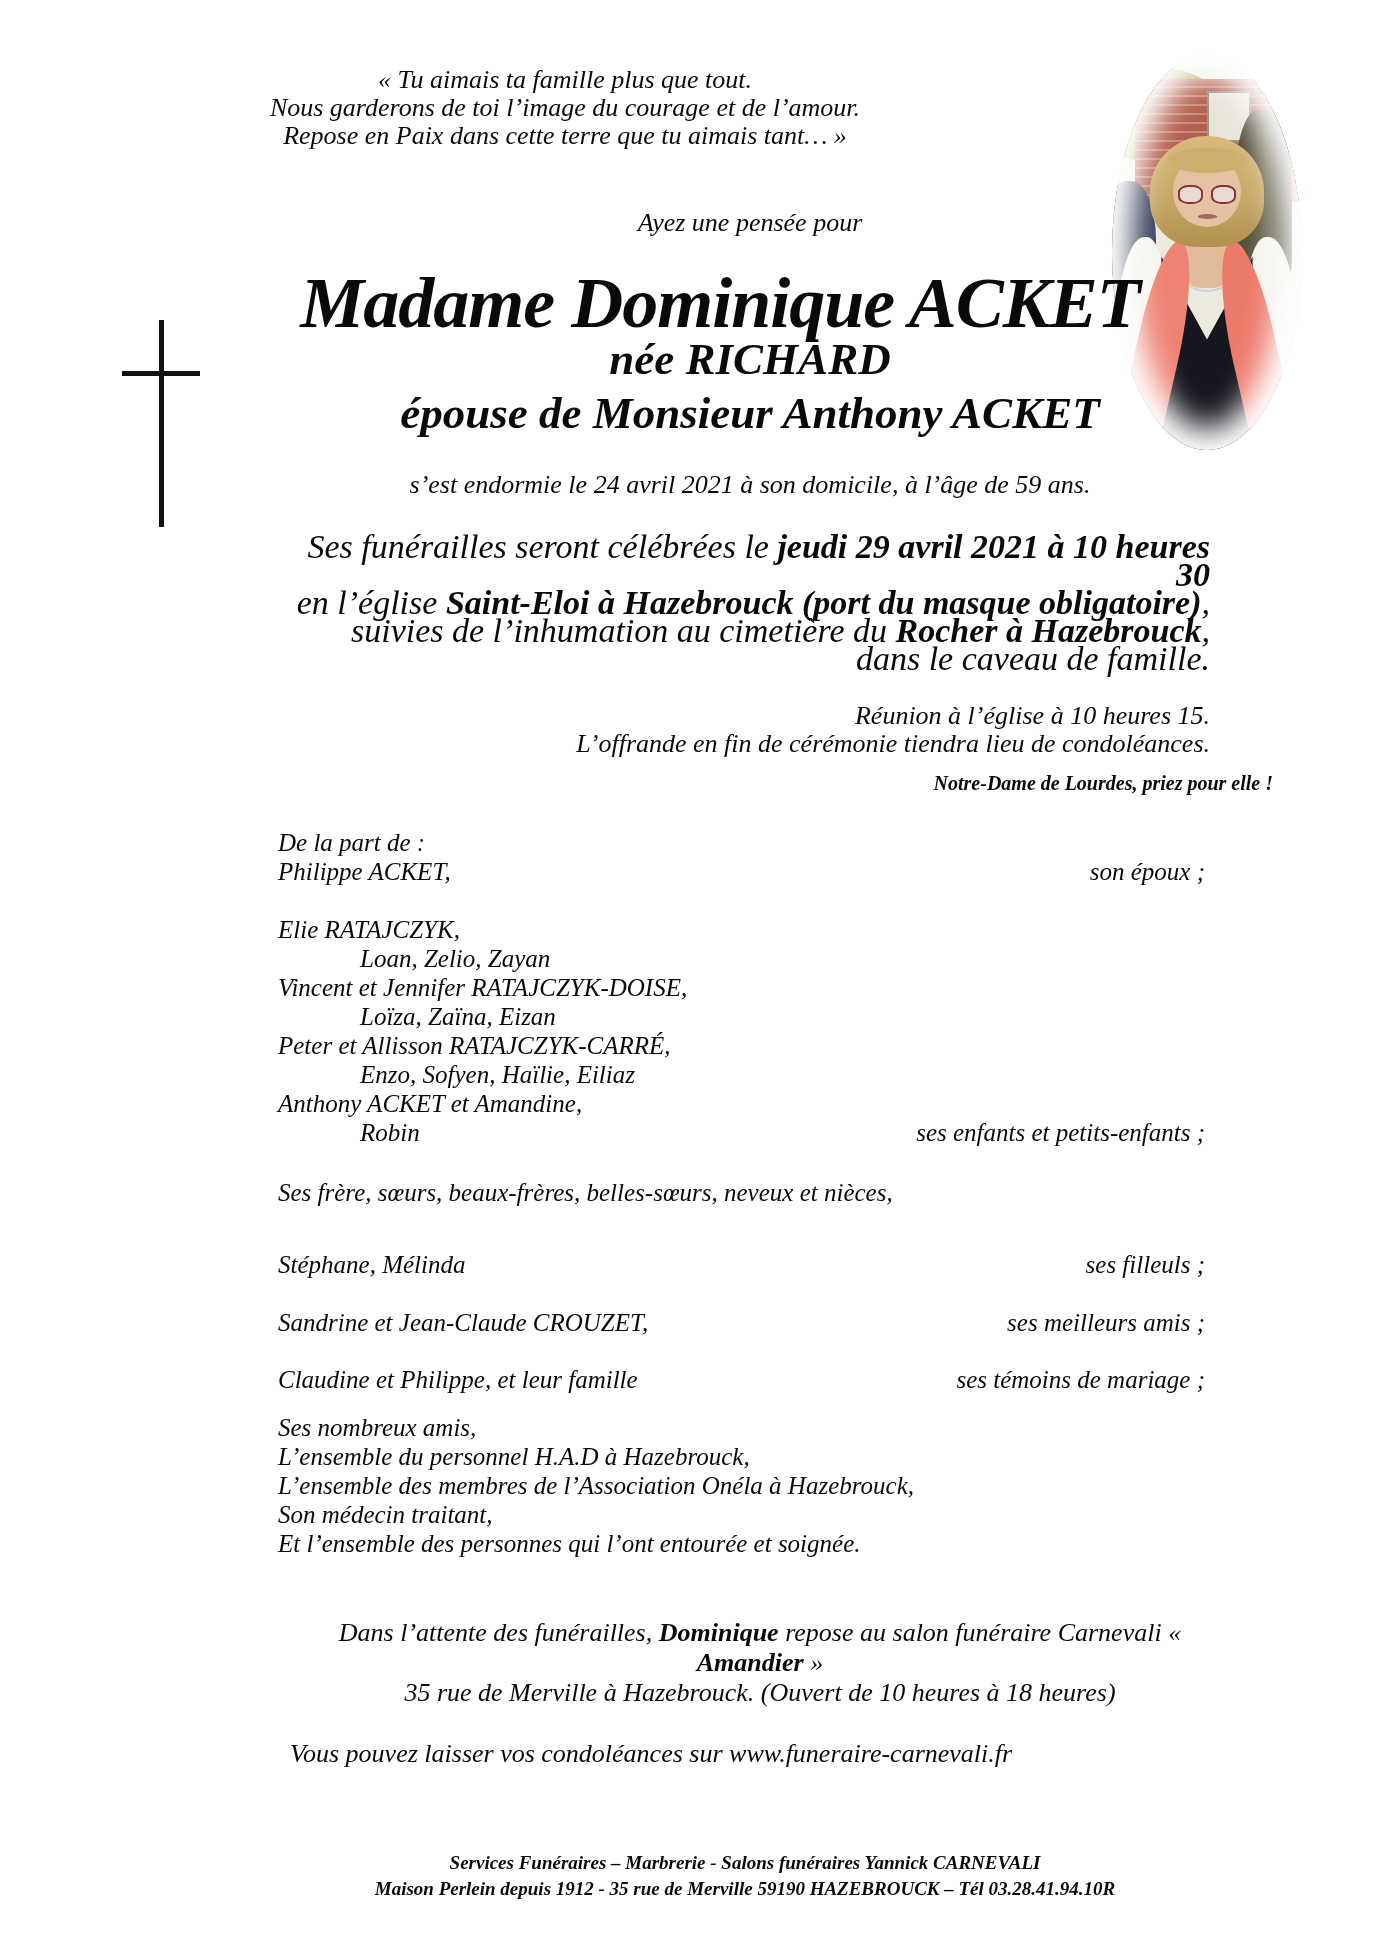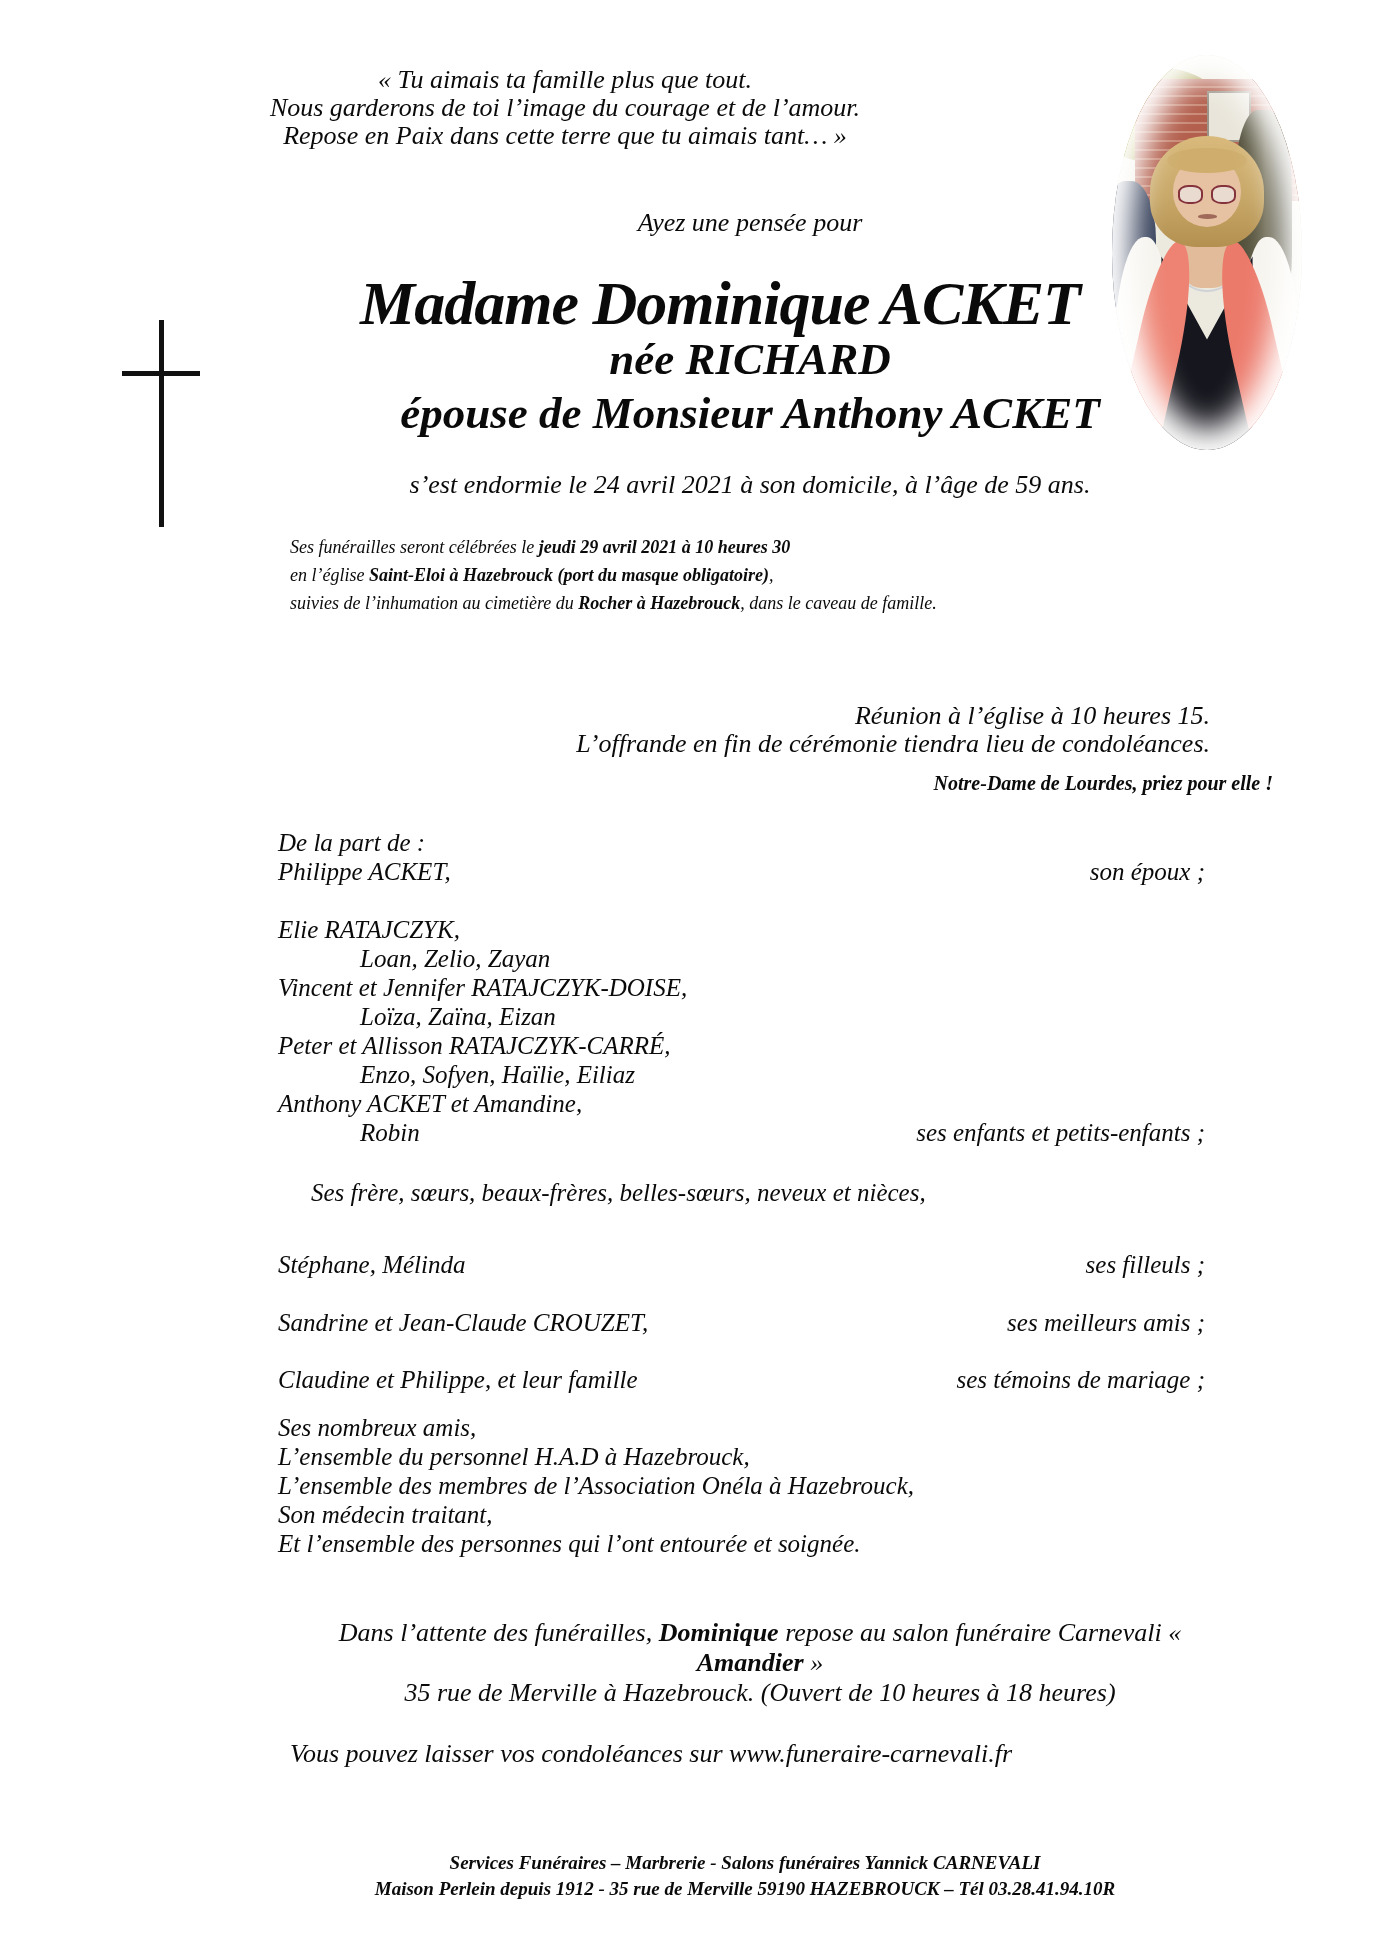--- a/index.html
+++ b/index.html
@@ -8,33 +8,33 @@
     position:relative; width:1378px; height:1949px; background:#ffffff;
     font-family:"Liberation Serif","DejaVu Serif",serif;
     font-style:italic; color:#0a0a0a; overflow:hidden; margin:0 auto;
   }
   .abs{position:absolute;}
   b{font-weight:bold;}
 
   
   .quote{left:240px; top:66px; width:650px; font-size:26px; line-height:28px; text-align:center;}
   .intro{left:290px; top:208px; width:920px; font-size:26px; text-align:center;}
-  .title{left:250px; top:270px; width:940px; font-size:62px; font-weight:bold; line-height:66px; text-align:center; letter-spacing:-1px;}
+  .title{left:250px; top:270px; width:940px; font-size:72px; font-weight:bold; line-height:66px; text-align:center; letter-spacing:-1px;}
   .maiden{left:290px; top:335px; width:920px; font-size:45px; font-weight:bold; line-height:48px; text-align:center;}
   .spouse{left:290px; top:389px; width:920px; font-size:45px; font-weight:bold; line-height:48px; text-align:center;}
   .death{left:290px; top:471px; width:920px; font-size:26px; line-height:28px; text-align:center;}
-  .funeral{left:290px; top:533px; width:920px; font-size:18px; line-height:28px; text-align:left;}
+  .funeral{left:290px; top:533px; width:920px; font-size:34px; line-height:28px; text-align:right;}
   .meeting{left:290px; top:702px; width:920px; font-size:26px; line-height:28px; text-align:right;}
   .prayer{right:105px; top:769px; font-size:20px; font-weight:bold; line-height:28px;}
   .family{left:278px; top:828px; width:927px; font-size:25px; line-height:29px;}
   .frow{display:flex; justify-content:space-between; height:29px;}
   .frow .fname{white-space:pre;}
   .frow.indent .fname{padding-left:82px;}
   .gaprow{height:29px;}
-  .siblings{left:278px; top:1178px; width:927px; font-size:25px; line-height:29px;margin-left:33px;}
+  .siblings{left:278px; top:1178px; width:927px; font-size:25px; line-height:29px;}
   .rel-row{left:278px; width:927px; font-size:25px; line-height:29px; display:flex; justify-content:space-between;margin-top:12px;}
   .rel-godchildren{top:1238px;}
   .rel-friends{top:1296px;font-family:Liberation Serif, serif;}
   .rel-witnesses{top:1353px;}
   .friends{left:278px; top:1413px; width:927px; font-size:25px; line-height:29px;}
   .repose{left:290px; top:1618px; width:940px; font-size:26px; line-height:30px; text-align:center;}
   .condolences{left:290px; top:1739px; width:950px; font-size:26px; text-align:left;}
   .footer{left:278px; top:1850px; width:934px; font-size:19px; font-weight:bold; line-height:26px; text-align:center;}
 
   

